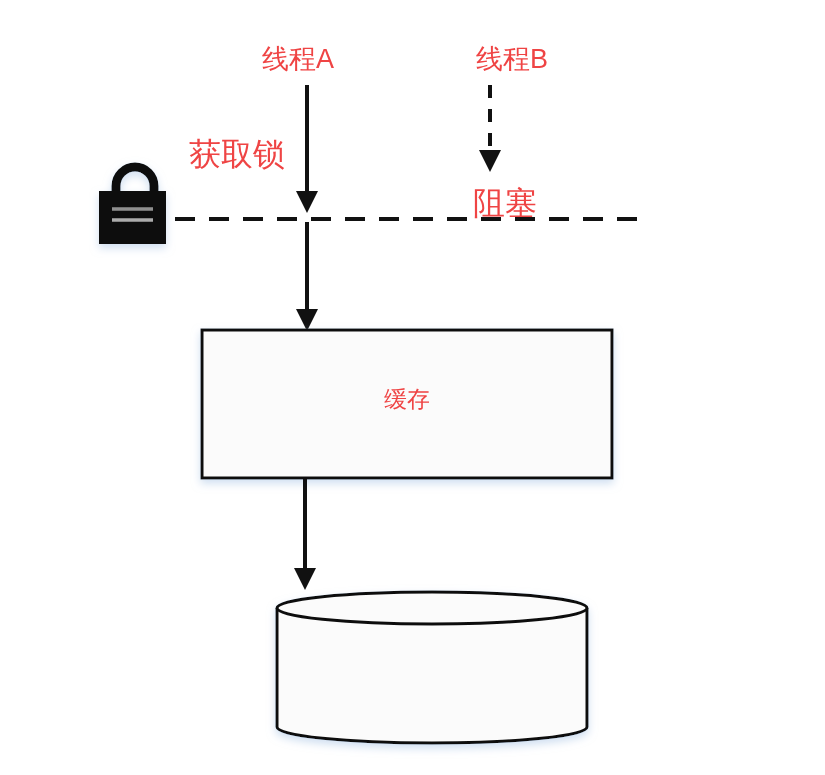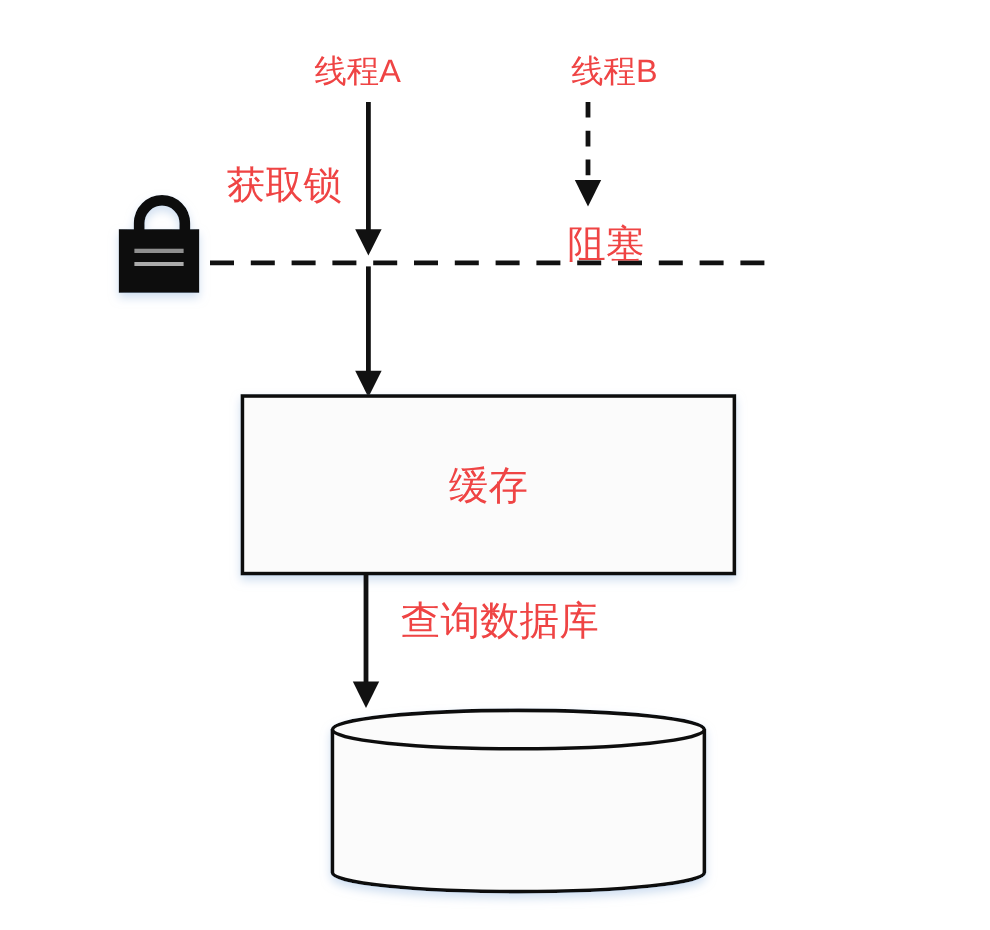--- a/index.html
+++ b/index.html
@@ -10,21 +10,21 @@
     background: #ffffff;
     font-family: Liberation Sans, sans-serif;
     color: #ef4444;
     overflow: hidden;
   }
   #diagram-svg { position: absolute; left: 0; top: 0; }
   .label { position: absolute; white-space: nowrap; line-height: 1; }
   .label.centered { transform: translateX(-50%); }
   .lbl-thread   { font-size: 27px; }
   .lbl-small    { font-size: 32px; }
-  .lbl-big      { font-size: 33px; }
+  .lbl-big      { font-size: 23px; }
 </style>
 </head>
 <body>
 
 <div id="canvas">
 
   <svg id="diagram-svg" width="825" height="775" viewBox="0 0 825 775">
     <defs>
       <filter id="softShadow" x="-20%" y="-20%" width="140%" height="150%">
         <feDropShadow dx="0" dy="4" stdDeviation="4" flood-color="#a9c4e4" flood-opacity="0.55"></feDropShadow>
@@ -71,16 +71,15 @@
   <div class="label centered lbl-thread" style="left:298px; top:46px;">线程A</div>
 
   <div class="label centered lbl-thread" style="left:512px; top:46px;">线程B</div>
 
   <div class="label lbl-small" style="left:189px; top:138px;">获取锁</div>
 
   <div class="label centered lbl-small" style="left:490px; top:187px;margin-left:15px;">阻塞</div>
 
   <div class="label centered lbl-big" style="left:407px; top:388px;">缓存</div>
 
-  <div class="label lbl-big" style="left:334px; top:500px;">查询数据库</div>
 
 
 </div>
 
 </body></html>

